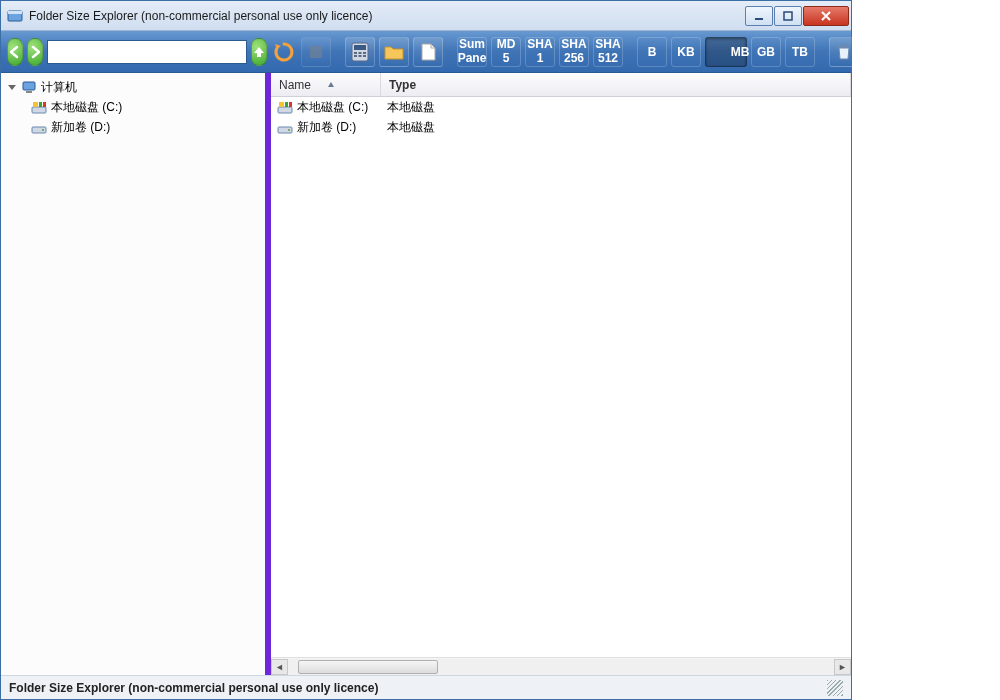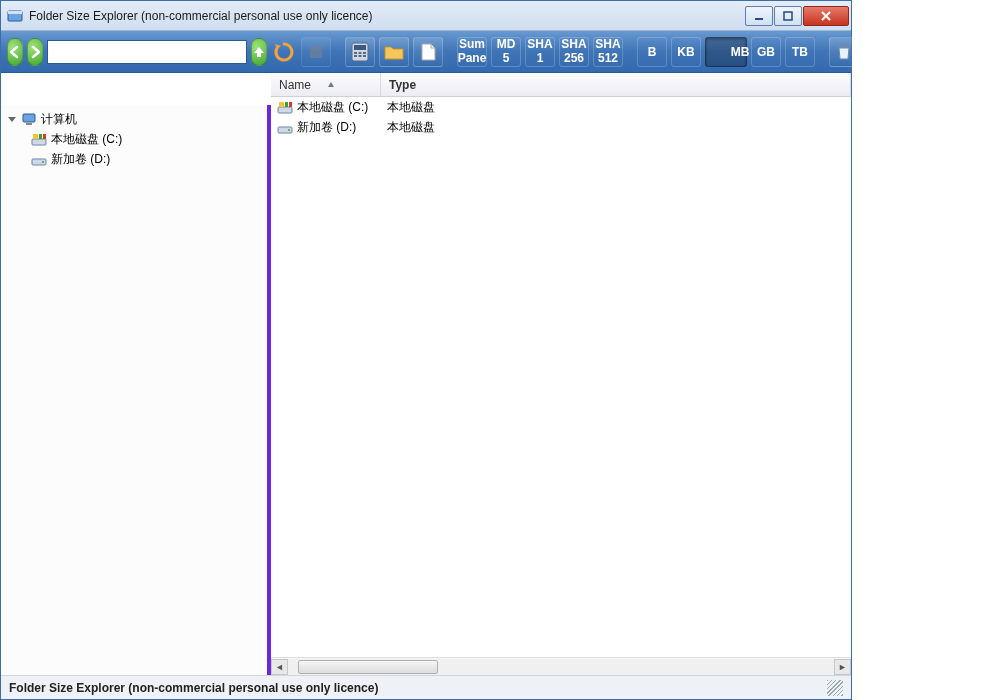--- a/index.html
+++ b/index.html
@@ -16,21 +16,21 @@
   .nav-btn.green { background: radial-gradient(circle at 30% 30%, #9fe27a, #3fa92f);}
   .nav-btn.orange { background: radial-gradient(circle at 30% 30%, #ffd38a, #e68a1f);}
   .addr { flex:0 0 200px; height:24px; background:#fff; border:1px solid #2a5a94; }
   .tb-sep { width:3px; height:30px; background: linear-gradient(90deg, rgba(0,0,0,0.15), rgba(255,255,255,0.25)); margin:0 3px;}
   .tb-btn { min-width:30px; height:30px; border:1px solid rgba(255,255,255,0.2); border-radius:3px; display:flex; align-items:center; justify-content:center; color:#fff; font-weight:bold; font-size:11px; }
   .tb-btn.icon { background: linear-gradient(rgba(255,255,255,0.15),rgba(0,0,0,0.0)); }
   .tb-btn.txt { flex-direction:column; padding:0 7px; line-height:1.1; font-size:10px;}
   .tb-btn.unit { padding:0 6px; font-size:12px;}
   .tb-btn.active { background: rgba(0,0,0,0.25); border-color: rgba(0,0,0,0.35); box-shadow: inset 0 1px 3px rgba(0,0,0,0.4); padding-left: 34px;}
   .content { flex:1; display:flex; background:#fff; min-height:0; }
-  .sidebar { width:270px; border-right:4px solid #6d28d9; background:#fcfcfc; padding:4px 2px; overflow:auto;margin-top:32px;}
+  .sidebar { width:270px; border-right:6px solid #6d28d9; background:#fcfcfc; padding:4px 2px; overflow:auto;}
   .tree-row { display:flex; align-items:center; height:20px; padding-left:4px; gap:4px;}
   .tree-row.lvl1 { padding-left:28px;}
   .tree-toggle { width:10px; height:10px; }
   .icon16 { width:16px; height:16px; flex-shrink:0;}
   .main { flex:1; display:flex; flex-direction:column; min-width:0; position:relative;}
   .cols { height:24px; background: linear-gradient(#fdfdfd,#ececf3); border-bottom:1px solid #d0d0d8; display:flex;}
   .col { display:flex; align-items:center; padding:0 8px; border-right:1px solid #d9d9e0; color:#333; gap:16px;}
   .col.name { width:110px;}
   .col.type { flex:1;font-weight:bold;}
   .rows { flex:1; overflow:auto; position:relative;}

